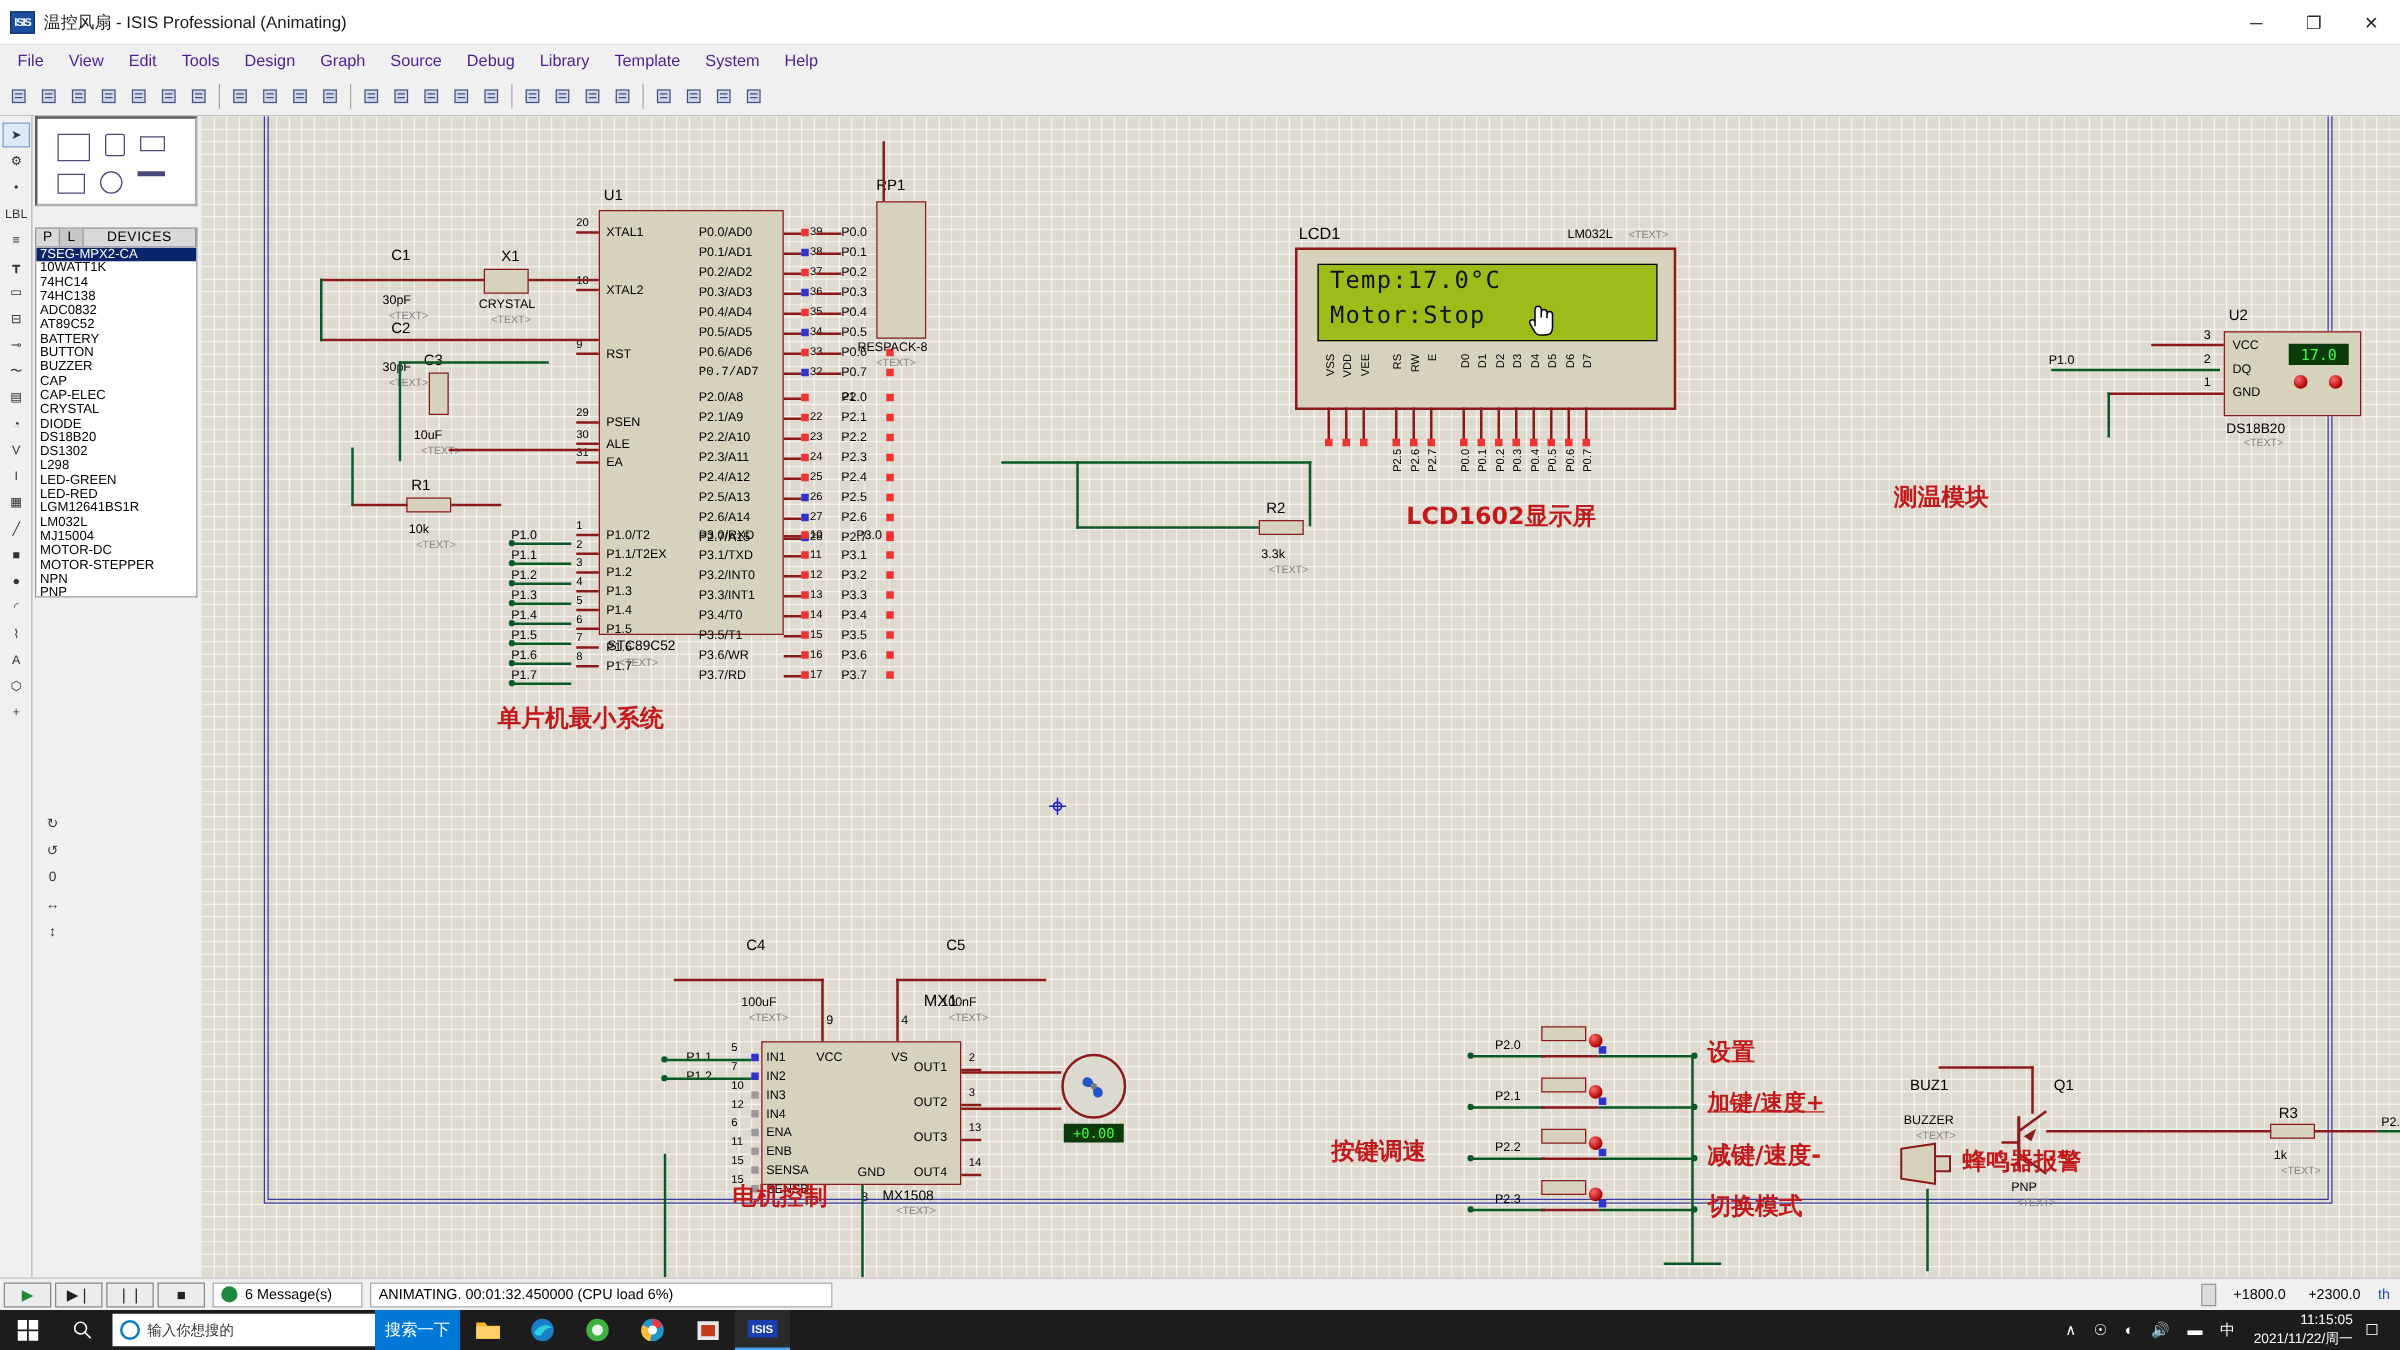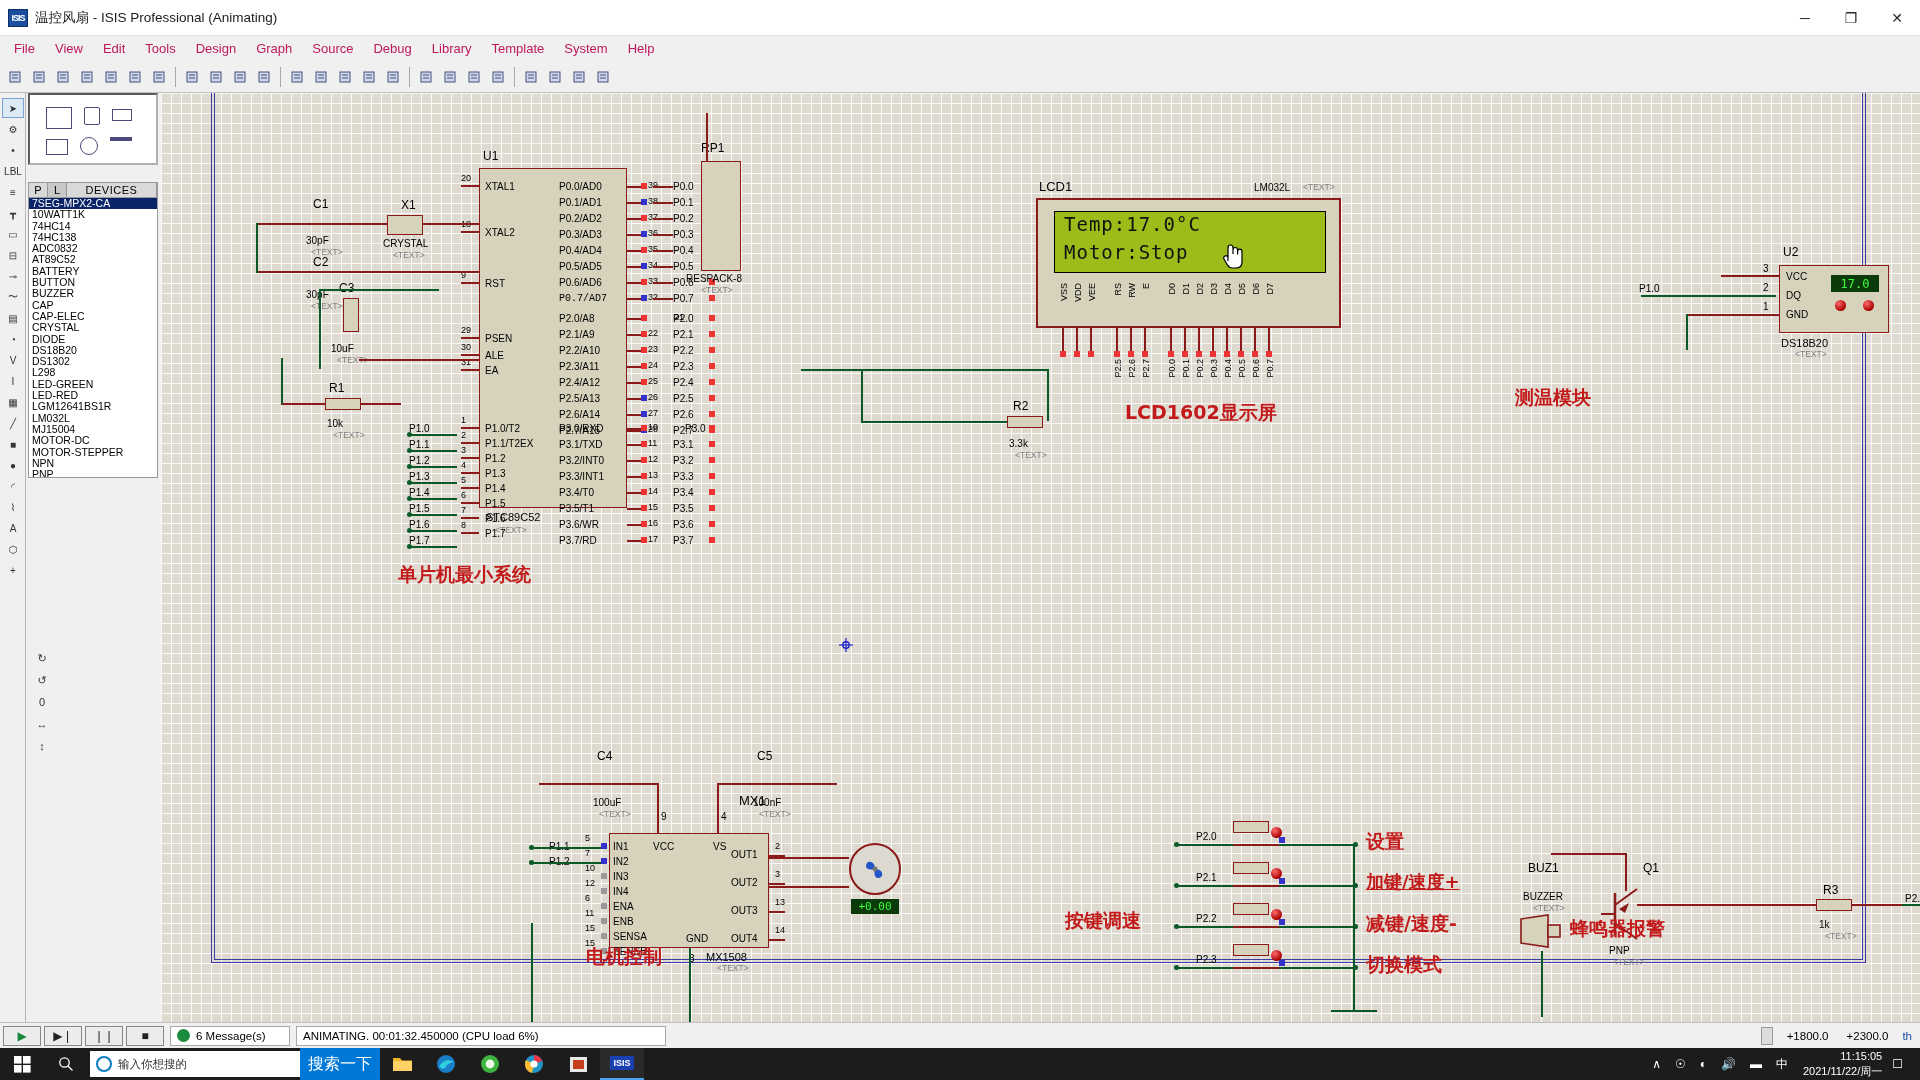--- a/index.html
+++ b/index.html
@@ -19,21 +19,21 @@
              border:1px solid #0d2f66; color:#fff; font-size:9px; font-weight:bold;
              display:flex; align-items:center; justify-content:center; letter-spacing:-1px;}
   .tb-title { font-size:13.5px; color:#1a1a1a; font-family:"Liberation Sans", sans-serif; }
   .tb-btns { margin-left:auto; display:flex; height:36px; }
   .tb-btn { width:46px; height:36px; display:flex; align-items:center; justify-content:center;
             font-size:14px; color:#2b2b2b; }
 
   
   .menubar { position:absolute; left:0; top:36px; width:1920px; height:25px; background:#f0f0f0;
              display:flex; align-items:center; padding-left:4px; }
-  .menu-item { padding:19px 10px; font-size:13px; color:#be185d; }
+  .menu-item { padding:19px 10px; font-size:13px; color:#4c1d95; }
 
   
   .toolbar { position:absolute; left:0; top:61px; width:1920px; height:32px; background:#f0f0f0;
              display:flex; align-items:center; padding-left:3px; border-bottom:1px solid #bfbfbf;}
   .tbtn { width:22px; height:22px; margin:0 1px; border:1px solid transparent; position:relative;
           display:flex; align-items:center; justify-content:center; font-size:11px; color:#33406b;}
   .tsep { width:1px; height:20px; background:#a8a8a8; margin:0 4px; }
 
   
   .toolstrip { position:absolute; left:0; top:93px; width:26px; height:929px; background:#f0f0f0;
@@ -125,21 +125,21 @@
   .coords { margin-left:auto; display:flex; align-items:center; font-size:11.5px;
             color:#000; padding-right:8px; }
 
   
   .taskbar { position:absolute; left:0; top:1048px; width:1920px; height:32px; background:#1c1c1c;
              display:flex; align-items:center; }
   .tbi { width:44px; height:32px; display:flex; align-items:center; justify-content:center; color:#fff; }
   .searchbox { width:210px; height:26px; background:#fff; display:flex; align-items:center;
                margin-left:2px; font-size:11.5px; color:#333; }
   .searchgo { background:#0078d7; color:#fff; height:26px; padding:16px 8px; display:flex;
-              align-items:center; font-size:16px; }
+              align-items:center; font-size:13px; }
   .trayclock { margin-left:auto; color:#fff; font-size:11px; text-align:center;
                line-height:14px; padding-right:10px; }
   .trayico { color:#fff; font-size:12px; padding:0 7px; }
 </style>
 </head>
 <body>
 
 <div class="app">
 
   <div class="titlebar">

